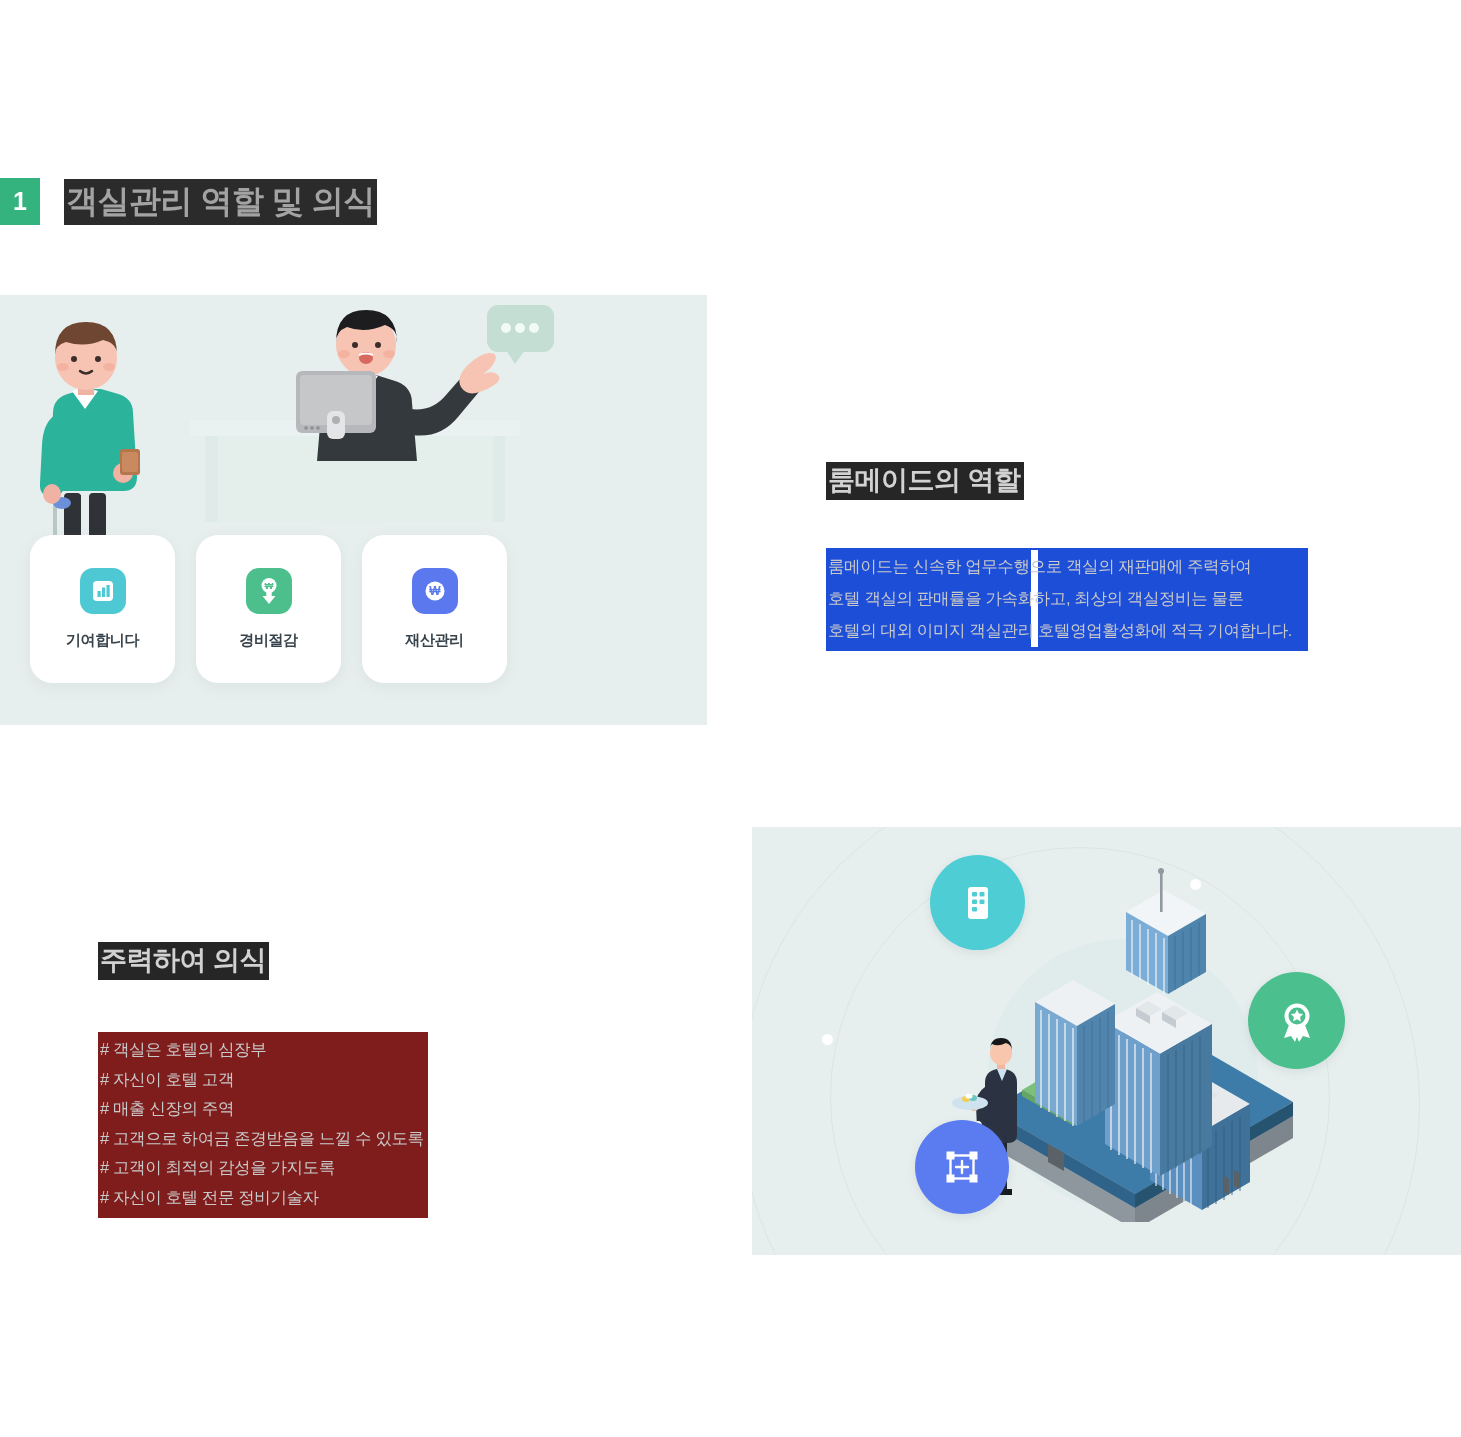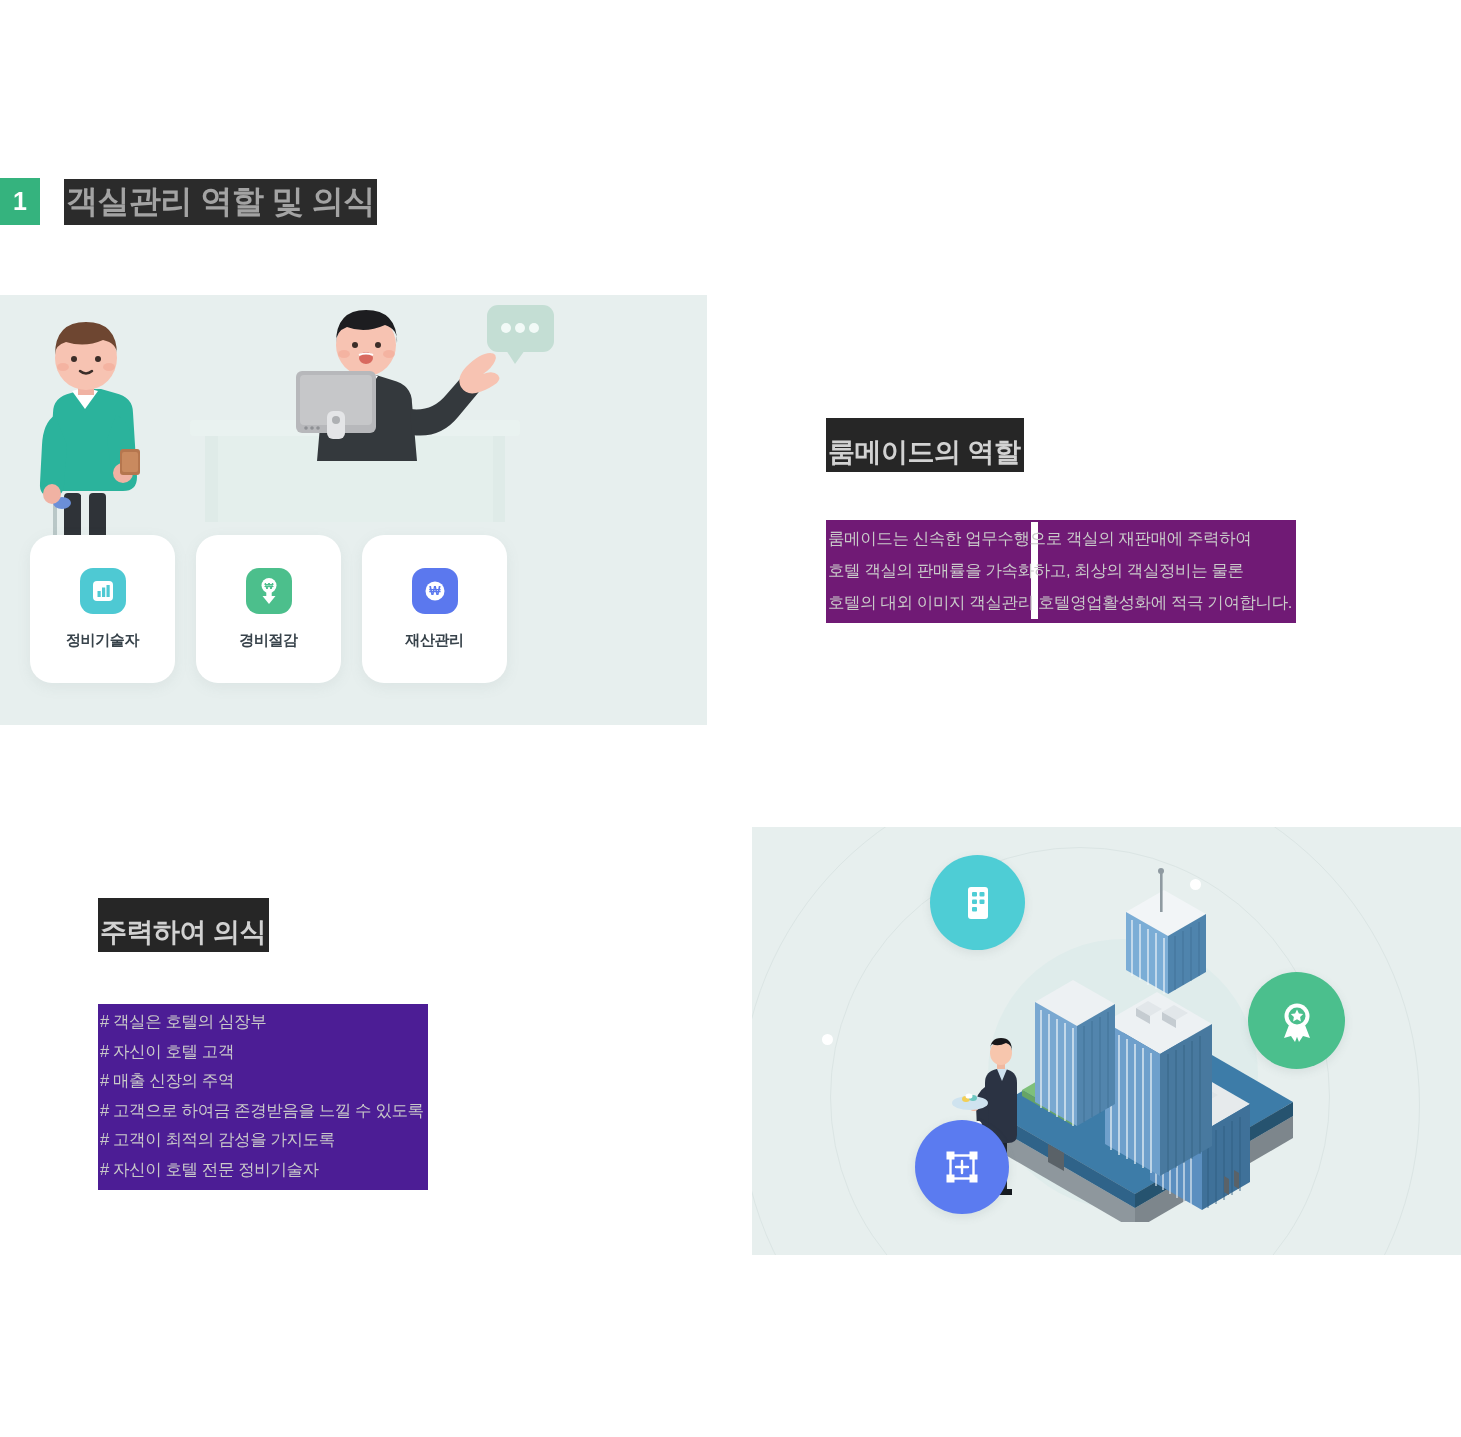--- a/index.html
+++ b/index.html
@@ -76,48 +76,49 @@
     letter-spacing: -0.4px;
   }
 
   
   .roles { position: absolute; left: 826px; top: 418px; width: 560px; }
   .head-dark {
     display: inline-block;
     font-size: 27px; font-weight: 700;
     color: #d2d2d2; background: #262626;
     letter-spacing: -0.5px;
-    padding: 18px 3px 4px 2px;
+    padding: 2px 3px 4px 2px;
     line-height: 1.2;
+    margin-top: 44px;
   }
   .para-sel {
     margin-top: 48px;
     display: inline-block;
-    background: #701a75;
+    background: #1d4ed8;
     color: #c9c9c9;
     font-size: 16.5px;
     line-height: 32px;
     letter-spacing: -0.4px;
-    padding: 2px 4px 5px 2px;
+    padding: 2px 16px 5px 2px;
     position: relative;
   }
   .para-sel .caret {
     position: absolute;
     left: 205px; top: 2px;
     width: 7px; height: 97px;
     background: #ffffff;
   }
   .para-sel span { position: relative; z-index: 2; display: block; }
 
   
   .mindset { position: absolute; left: 98px; top: 898px; width: 500px; }
   .list-sel {
     margin-top: 52px;
     display: inline-block;
-    background: #4c1d95;
+    background: #7f1d1d;
     color: #c9c9c9;
     font-size: 16.5px;
     line-height: 29.5px;
     letter-spacing: -0.4px;
     padding: 3px 4px 6px 2px;
   }
   .list-sel div { white-space: nowrap; }
 
   
   .badge {
@@ -229,21 +230,21 @@
 
       <div class="card">
         <div class="card-icon" style="background:#4ec9d3">
           <svg width="26" height="26" viewBox="0 0 26 26">
             <rect x="3" y="3" width="20" height="20" rx="4" fill="#ffffff"></rect>
             <rect x="7.5" y="13" width="3.2" height="6" fill="#4ec9d3"></rect>
             <rect x="12" y="9.5" width="3.2" height="9.5" fill="#4ec9d3"></rect>
             <rect x="16.5" y="7" width="3.2" height="12" fill="#4ec9d3"></rect>
           </svg>
         </div>
-        <div class="card-label">정비기술자</div>
+        <div class="card-label">기여합니다</div>
       </div>
 
       <div class="card">
         <div class="card-icon" style="background:#4cbf8c">
           <svg width="26" height="28" viewBox="0 0 26 28">
             <circle cx="13" cy="8.5" r="7.5" fill="#ffffff"></circle>
             <text x="13" y="12.4" font-size="9.5" font-weight="700" fill="#4cbf8c" text-anchor="middle" font-family="'Liberation Sans',sans-serif">₩</text>
             <rect x="10.3" y="13" width="5.4" height="8" fill="#ffffff"></rect>
             <path d="M6.5 19 h13 l-6.5 8z" fill="#ffffff"></path>
           </svg>

